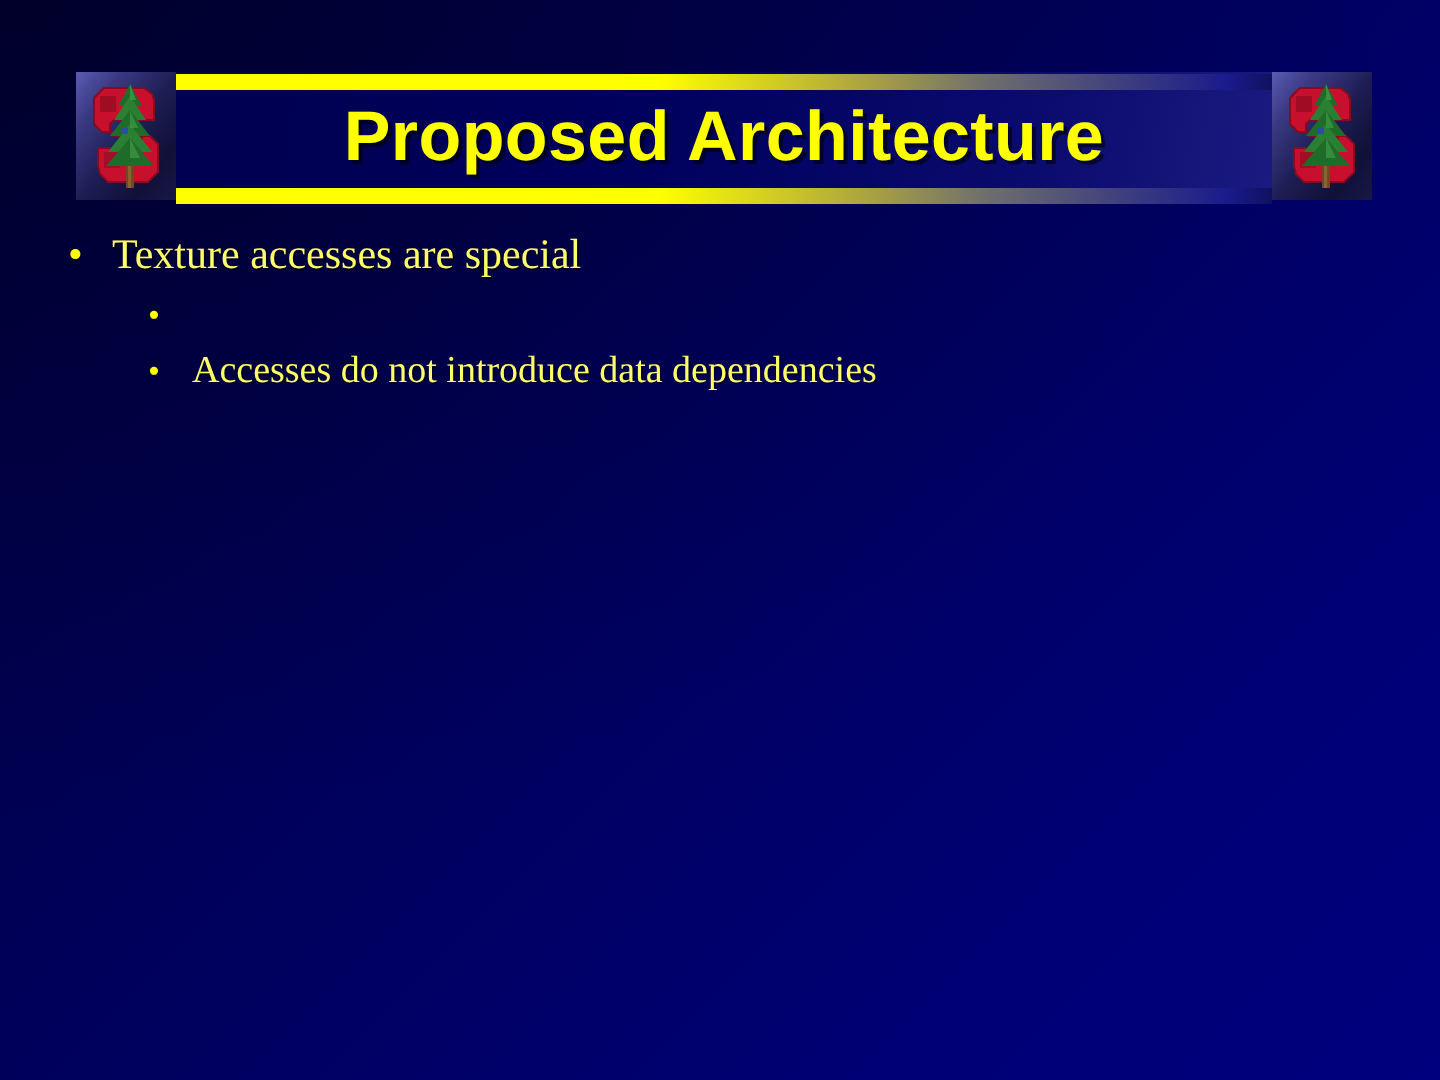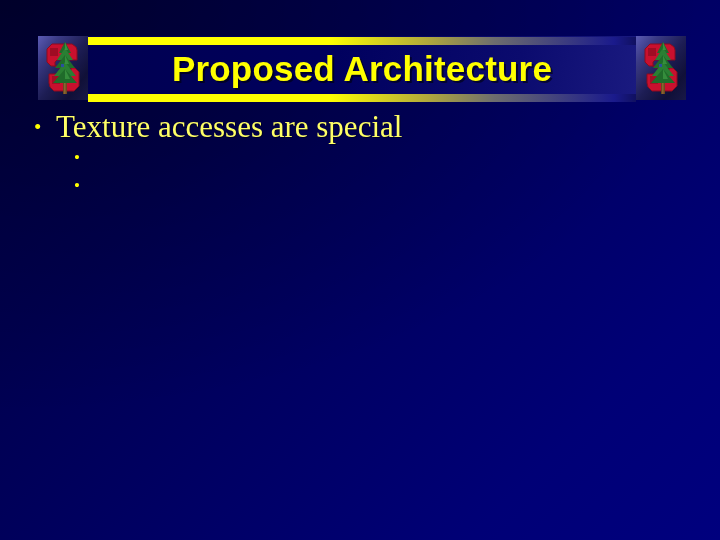--- a/index.html
+++ b/index.html
@@ -105,21 +105,21 @@
   .bullet-l1 .dot {
     flex: 0 0 auto;
     width: 22px;
     color: #ffff00;
     font-size: 21px;
     line-height: 30px;
     font-family: "Liberation Serif", serif;
   }
   .bullet-l1 .txt {
     color: #ffff66;
-    font-size: 31px;
+    font-size: 21px;
     line-height: 30px;
     font-family: "Liberation Serif", serif;
     text-shadow: 1px 1px 0 rgba(0,0,0,0.45);
   }
   .bullet-l2 {
     position: relative;
     display: flex;
     align-items: flex-start;
     padding-left: 74px;
     margin-bottom: 1px;
@@ -207,17 +207,18 @@
       <span class="dot">•</span>
       <span class="txt">Texture accesses are special</span>
     </div>
 
     <div class="bullet-l2">
       <span class="dot">•</span>
     </div>
 
     <div class="bullet-l2">
       <span class="dot">•</span>
+      <span class="txt">Accesses do not introduce data dependencies</span>
     </div>
 
   </div>
 
 </div>
 
 </body></html>

